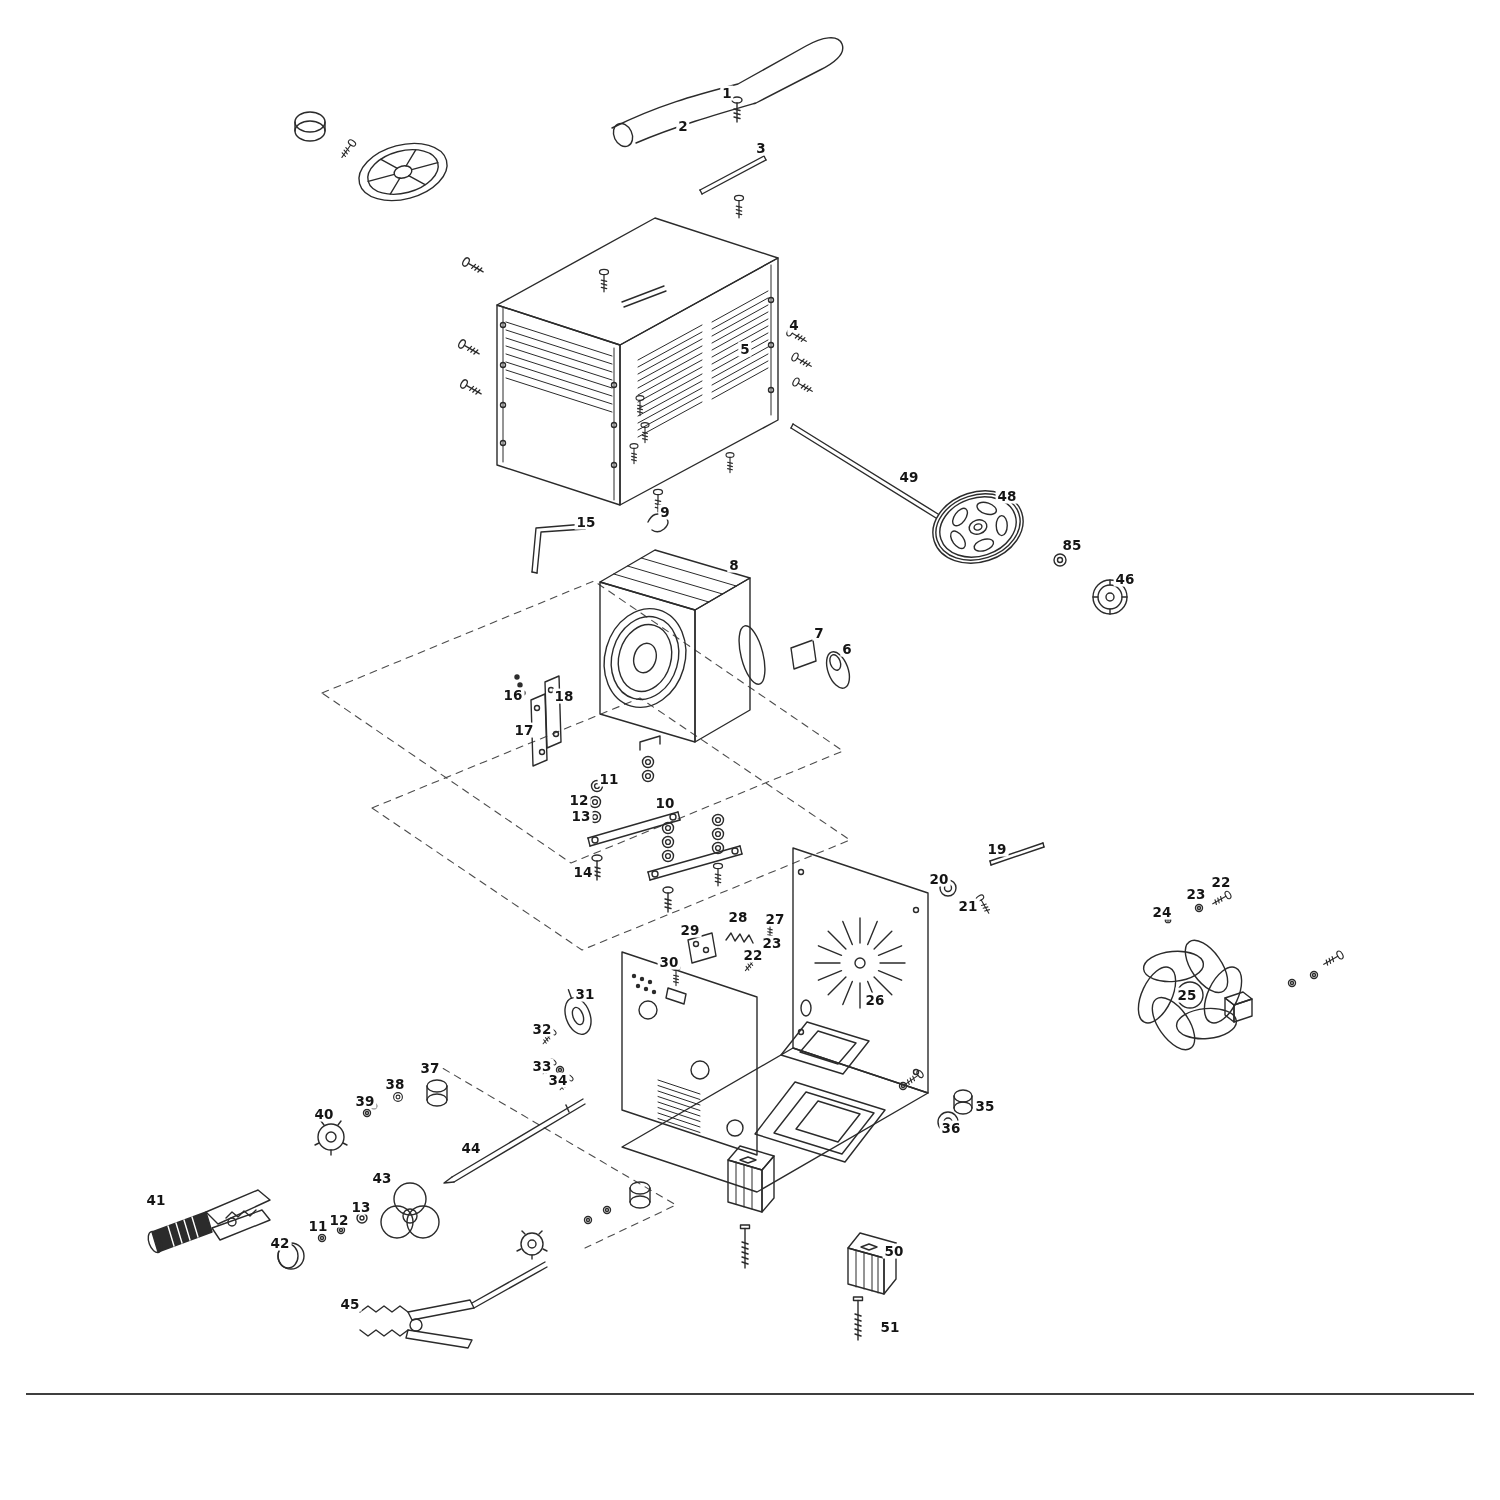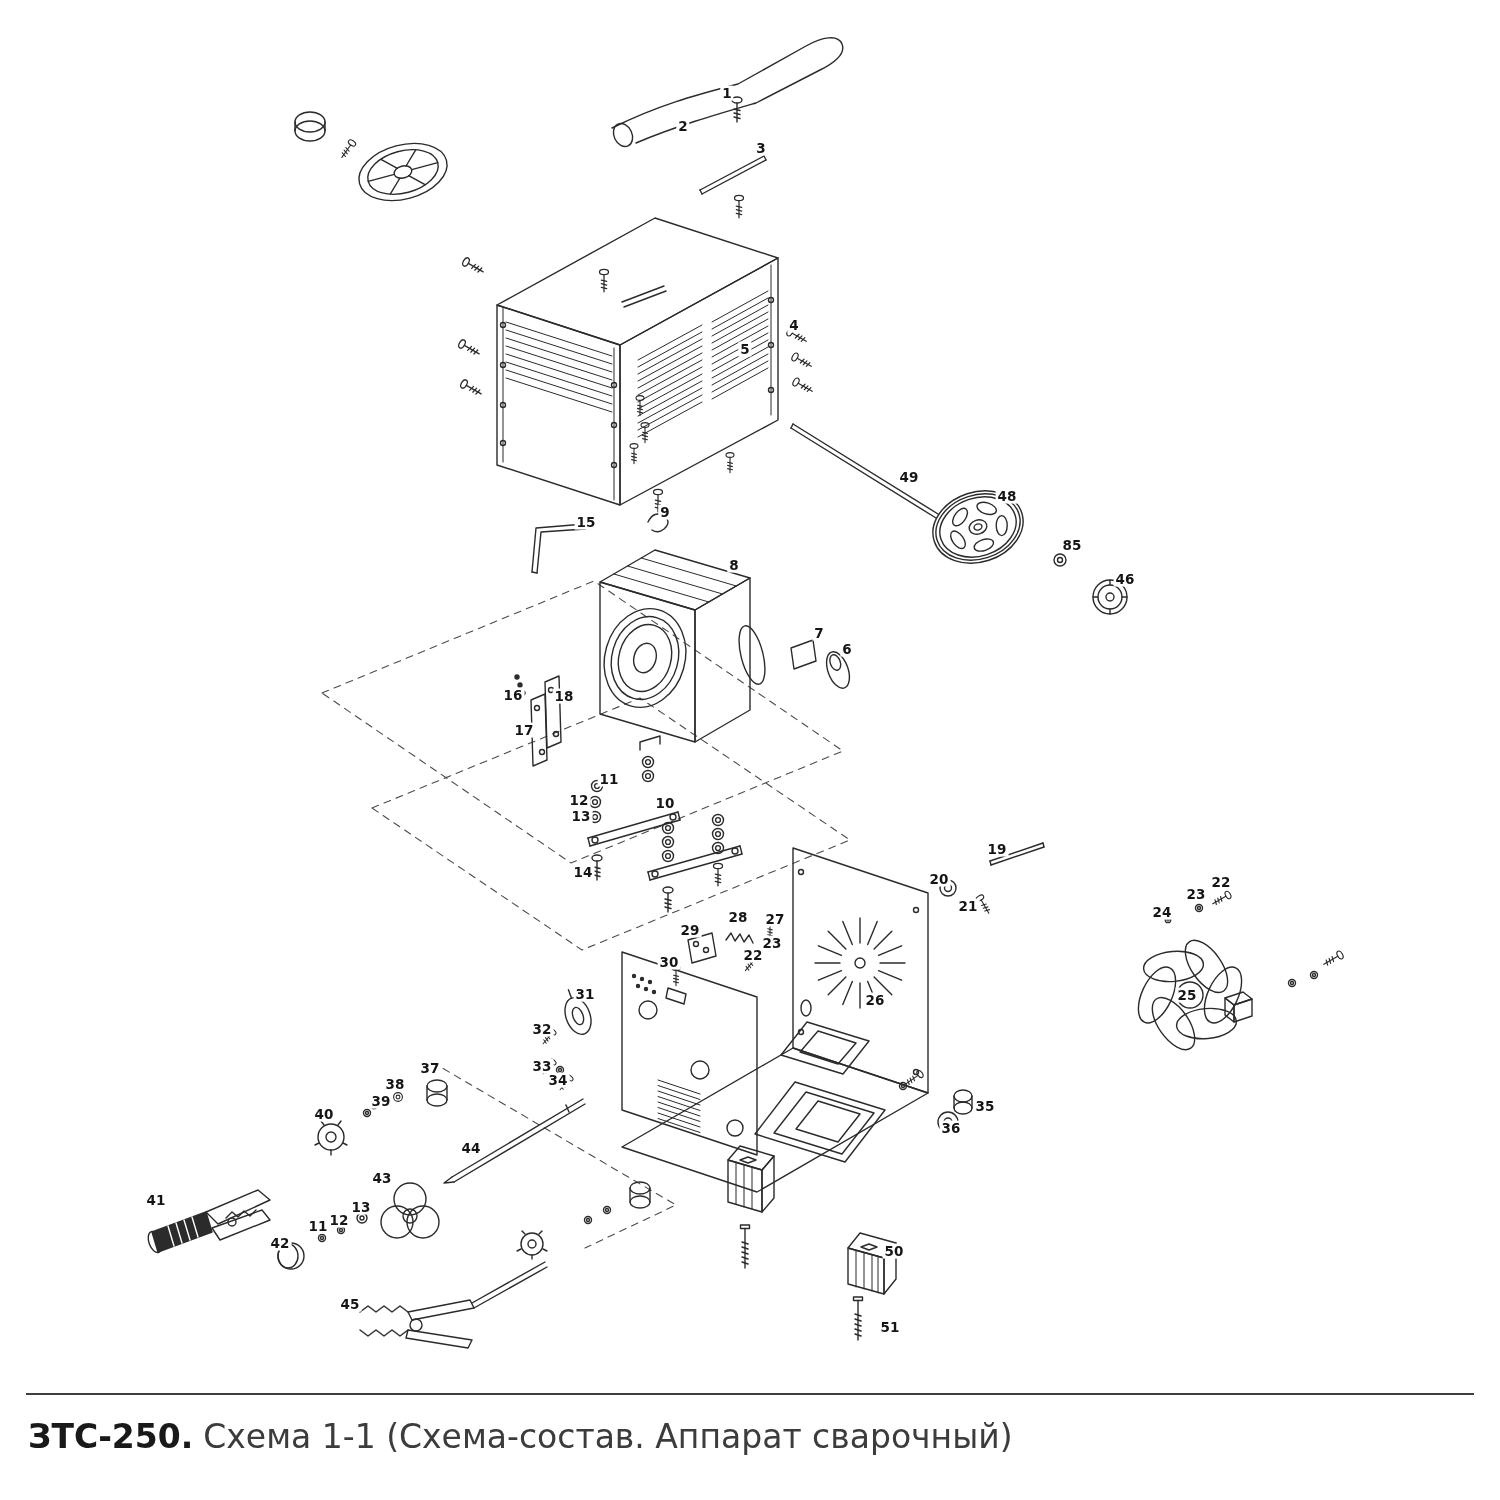--- a/index.html
+++ b/index.html
@@ -533,36 +533,33 @@
         <div class="part-label" style="left: 690px; top: 930px;">29</div>
         <div class="part-label" style="left: 669px; top: 962px;">30</div>
         <div class="part-label" style="left: 585px; top: 994px;">31</div>
         <div class="part-label" style="left: 542px; top: 1029px;">32</div>
         <div class="part-label" style="left: 542px; top: 1066px; text-align: center;">33</div>
         <div class="part-label" style="left: 558px; top: 1080px;">34</div>
         <div class="part-label" style="left: 985px; top: 1106px;">35</div>
         <div class="part-label" style="left: 951px; top: 1128px;">36</div>
         <div class="part-label" style="left: 430px; top: 1068px;">37</div>
         <div class="part-label" style="left: 395px; top: 1084px;">38</div>
-        <div class="part-label" style="left: 365px; top: 1101px; margin-left: 16px;">39</div>
+        <div class="part-label" style="left: 365px; top: 1101px;">39</div>
         <div class="part-label" style="left: 324px; top: 1114px;">40</div>
         <div class="part-label" style="left: 156px; top: 1200px;">41</div>
         <div class="part-label" style="left: 280px; top: 1243px;">42</div>
         <div class="part-label" style="left: 382px; top: 1178px;">43</div>
         <div class="part-label" style="left: 471px; top: 1148px;">44</div>
         <div class="part-label" style="left: 350px; top: 1304px;">45</div>
         <div class="part-label" style="left: 1125px; top: 579px;">46</div>
         <div class="part-label" style="left: 1072px; top: 545px;">85</div>
         <div class="part-label" style="left: 1007px; top: 496px;">48</div>
         <div class="part-label" style="left: 909px; top: 477px;">49</div>
         <div class="part-label" style="left: 894px; top: 1251px;">50</div>
         <div class="part-label" style="left: 890px; top: 1327px;">51</div>
       </div>
   </div>
 
   <div class="footer-rule"></div>
 
   <footer class="footer">
-    <div class="caption">
-      <span class="model">ЗТС-250.</span><span>Схема 1-1 (Схема-состав. Аппарат сварочный)</span>
-    </div>
   </footer>
 </div>
 
 </body></html>

